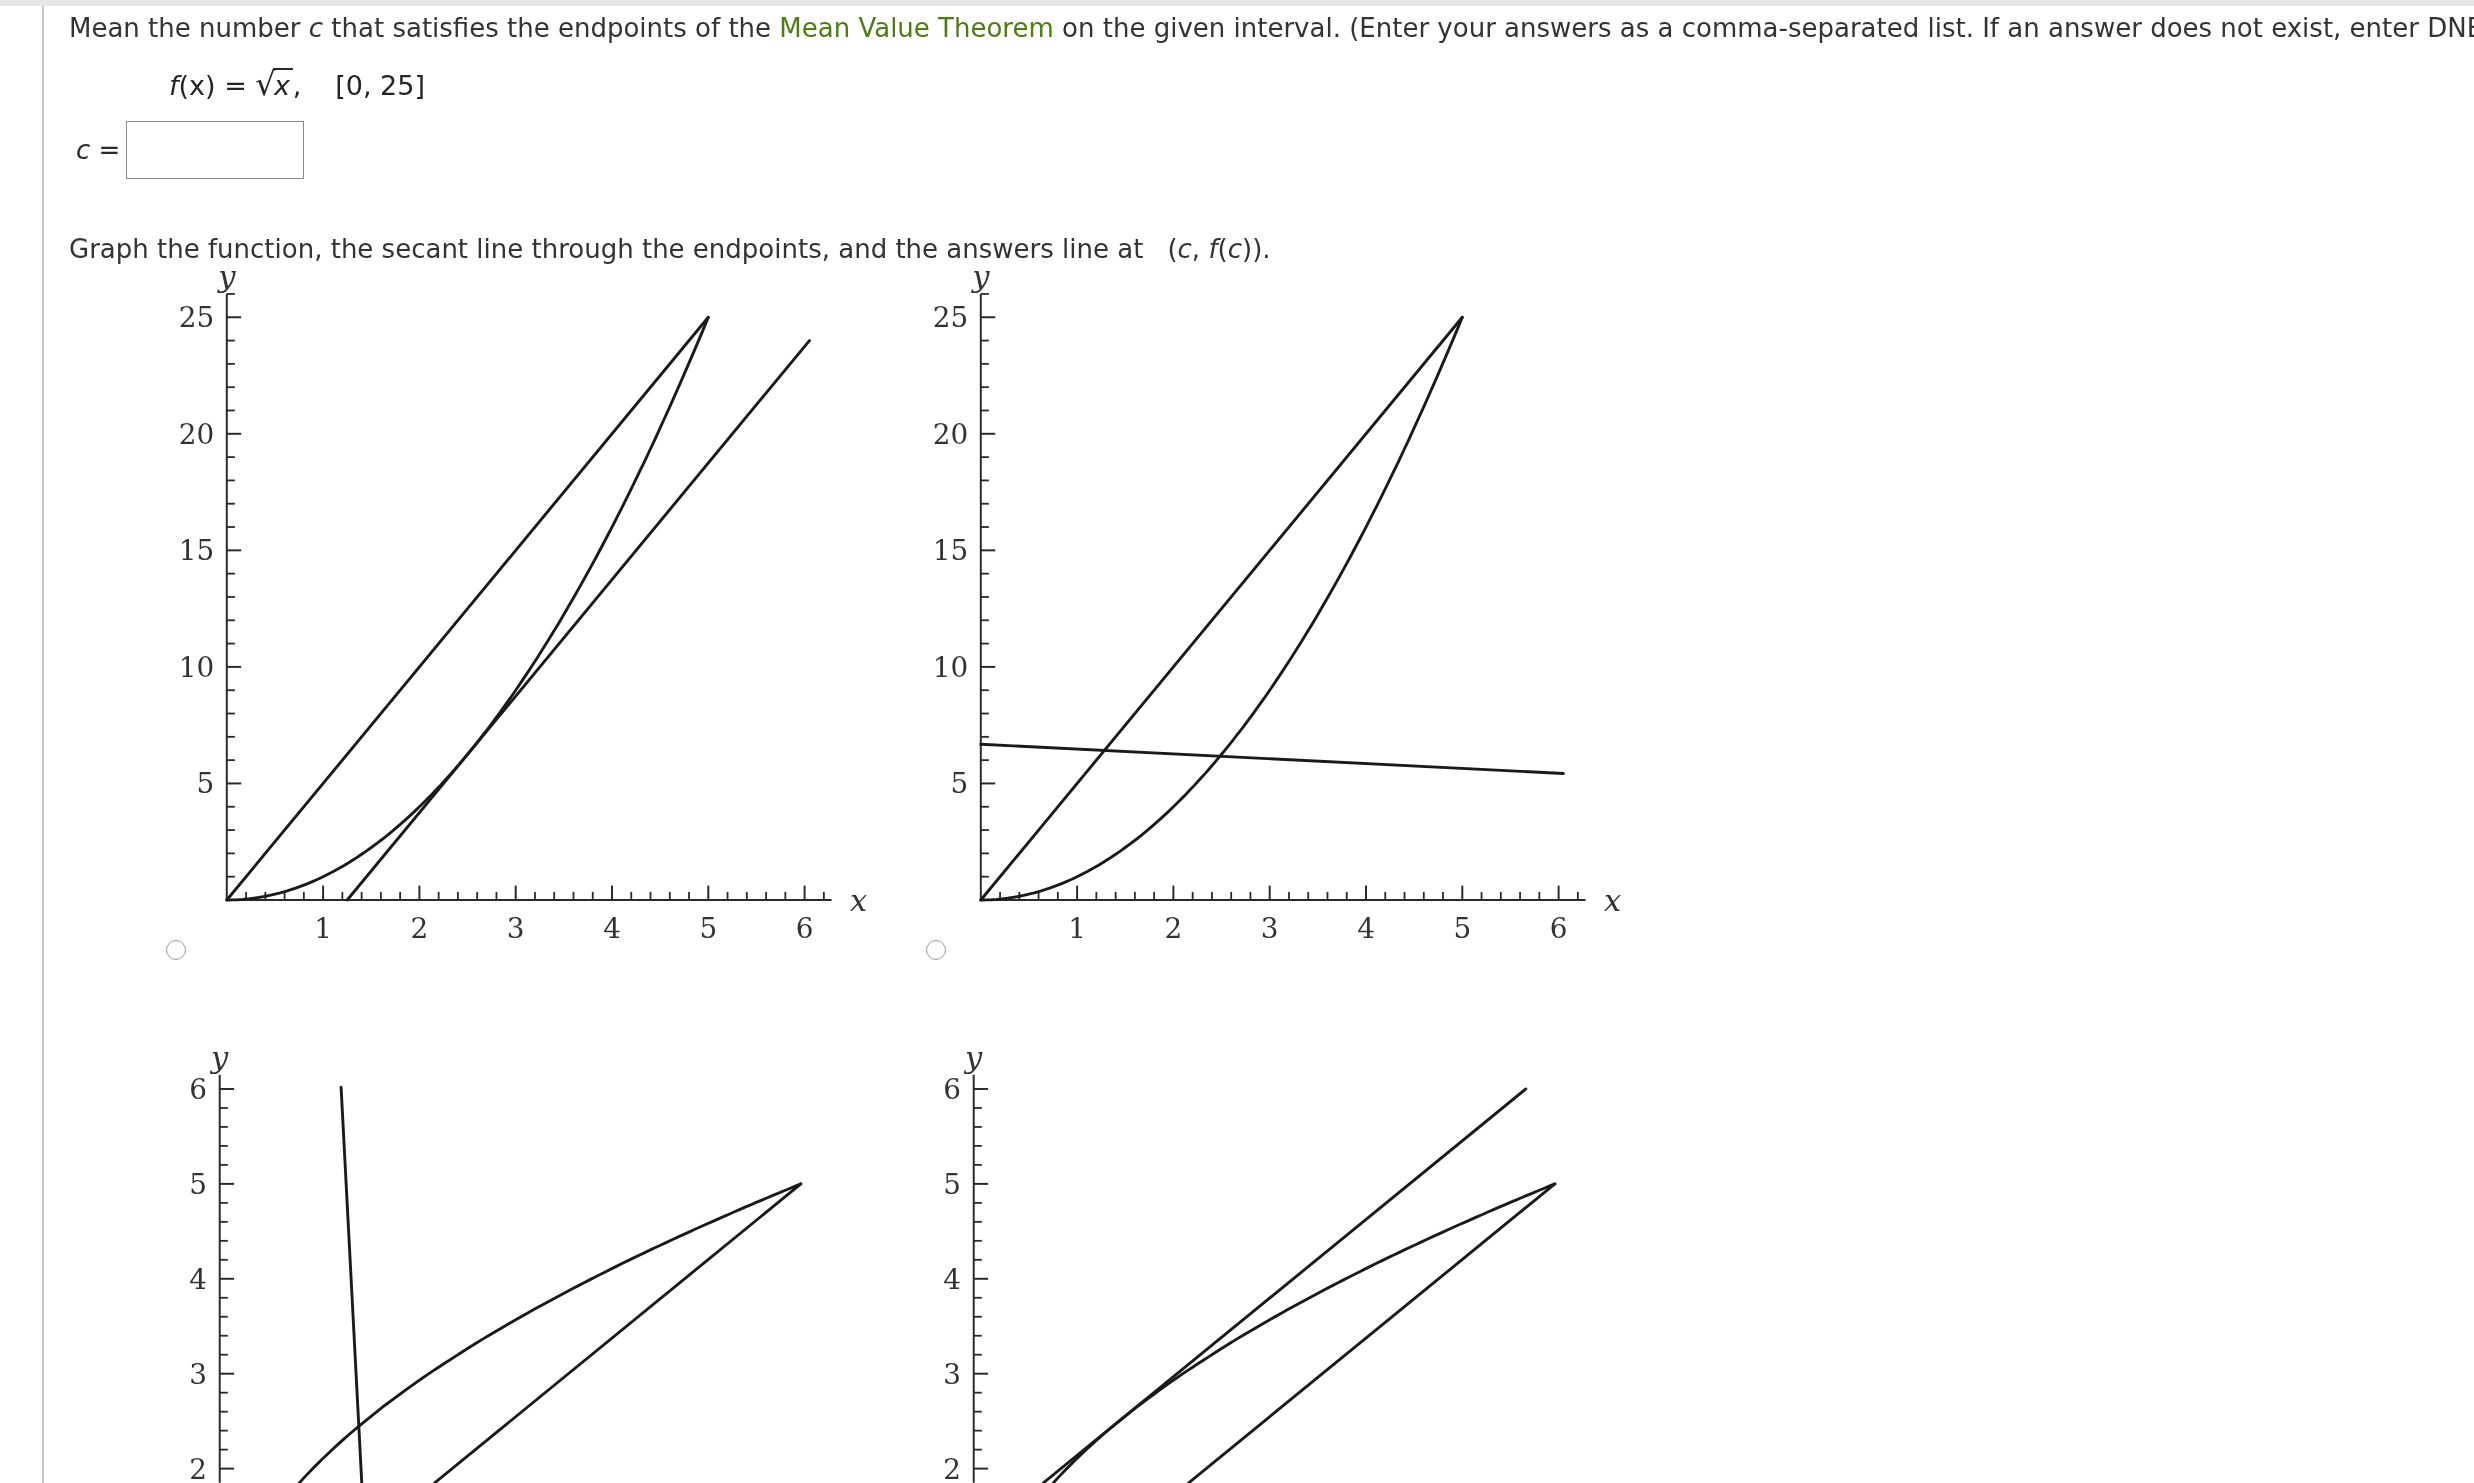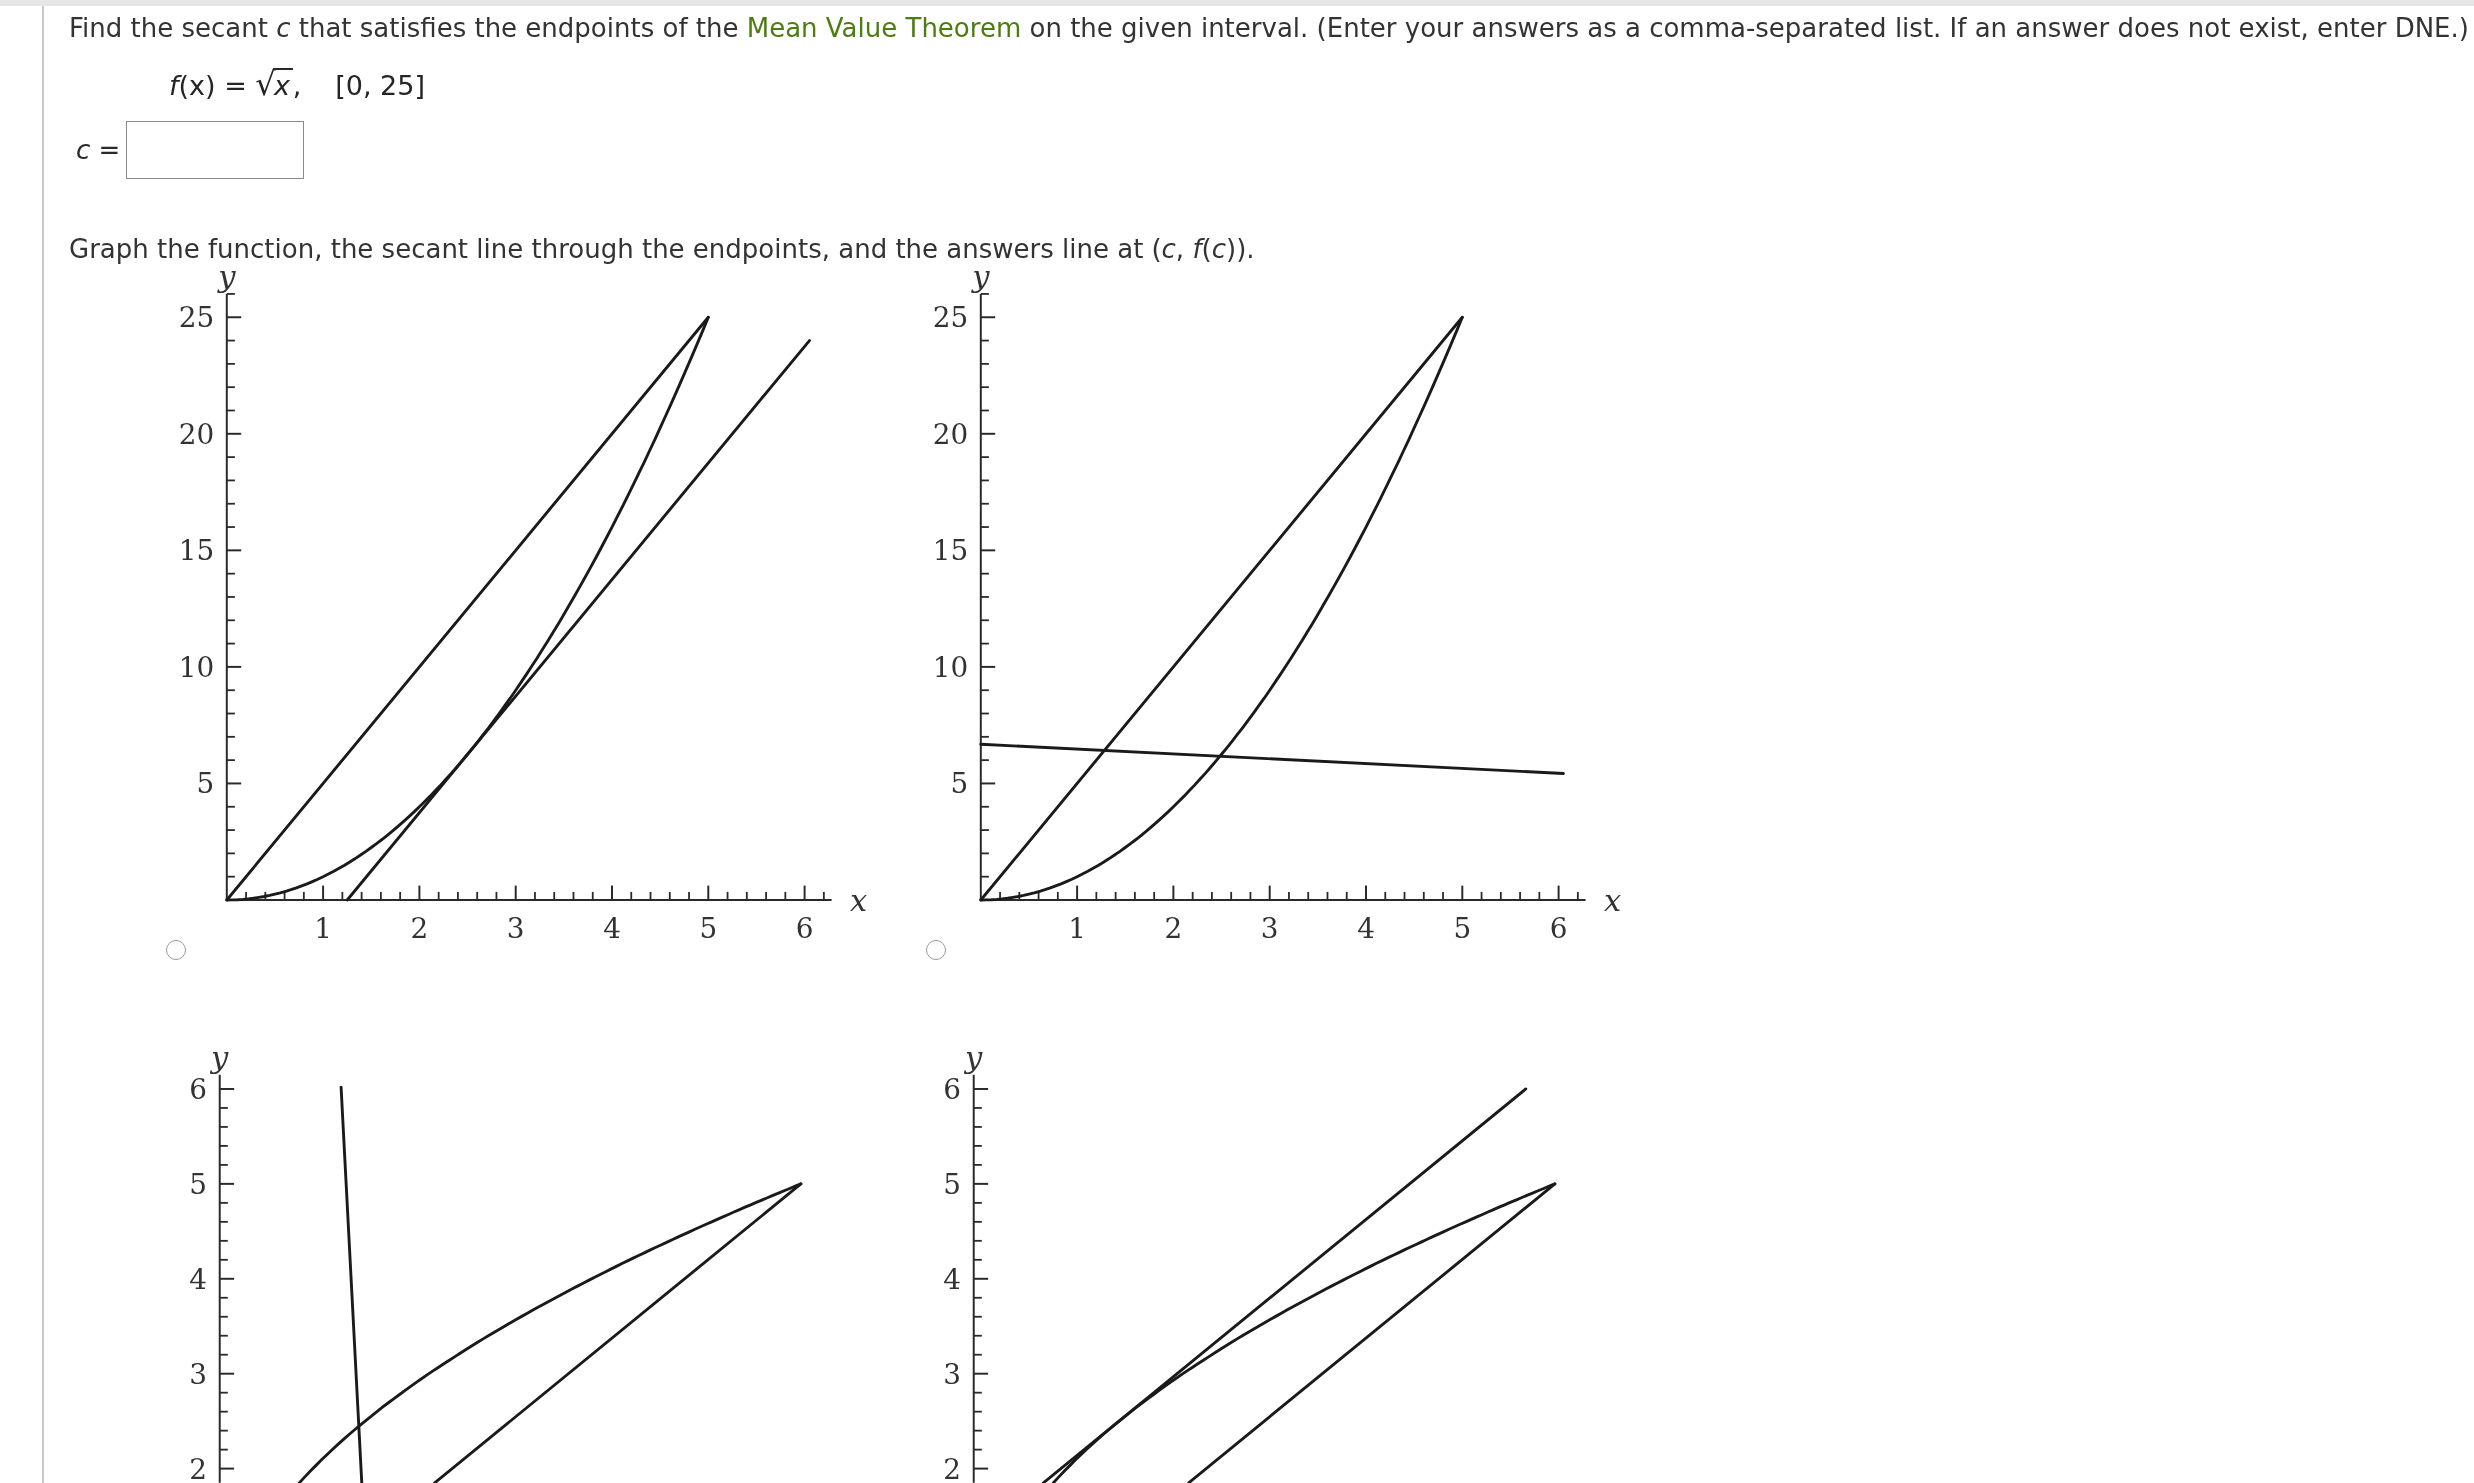--- a/index.html
+++ b/index.html
@@ -13,36 +13,36 @@
   .it{font-style:italic;}
   #formula{left:169px;top:65px;font-size:27px;color:#252525;white-space:nowrap;}
   #formula .radical{font-size:32px;font-weight:400;margin-right:-2.7px;color:#252525;}
   #formula .radicand{border-top:2.7px solid #2a2a2a;padding:0 2.7px 0 0.9px;}
   #formula .interval{margin-left:34px;}
   #answer-row{left:76px;top:135px;font-size:26px;color:#2a2a2a;}
   #answer-input{position:absolute;left:126px;top:121px;width:178px;height:58px;
        border:1.8px solid #8a8a8a;background:#fff;font-size:25px;padding:0 7.2px;
        font-family:"DejaVu Sans","Liberation Sans",sans-serif;box-sizing:border-box;}
   #prompt{left:69px;top:234px;font-size:26px;color:#333;white-space:nowrap;}
-  #prompt .paren-group{margin-left:8px;}
+  #prompt .paren-group{margin-left:24px;}
   .graph-host{position:absolute;}
   svg.plot{display:block;}
   svg text{fill:#333333;}
   .tick-label{font-family:"DejaVu Serif","Liberation Serif",serif;font-size:31px;}
   .axis-letter{font-family:"DejaVu Serif","Liberation Serif",serif;font-size:34px;font-style:italic;}
   .radio{position:absolute;width:20px;height:20px;border-radius:50%;
          border:1.8px solid #9a9a9a;background:#ffffff;box-sizing:border-box;cursor:pointer;}
 </style>
 </head>
 <body>
 
 <div id="top-strip" class="abs"></div>
 <div id="left-rule" class="abs"></div>
 
-<div id="question" class="abs"><span>Find the secant </span><span class="it">c</span><span> that satisfies the endpoints of the </span><span class="link">Mean Value Theorem</span><span> on the given interval. (Enter your answers as a comma-separated list. If an answer does not exist, enter DNE.)</span></div>
+<div id="question" class="abs"><span>Mean the number </span><span class="it">c</span><span> that satisfies the endpoints of the </span><span class="link">Mean Value Theorem</span><span> on the given interval. (Enter your answers as a comma-separated list. If an answer does not exist, enter DNE.)</span></div>
 
 <div id="formula" class="abs"><span class="it">f</span><span>(x) = </span><span class="radical">√</span><span class="radicand it">x</span><span>,</span><span class="interval">[0, 25]</span></div>
 
 <div id="answer-row" class="abs"><span class="it">c</span><span> =</span></div>
 <input id="answer-input" type="text" value="" style="">
 
 <div id="prompt" class="abs"><span>Graph the function, the secant line through the endpoints, and the answers line at</span><span class="paren-group"><span>(</span><span class="it">c</span><span>, </span><span class="it">f</span><span>(</span><span class="it">c</span><span>)).</span></span></div>
 
 <div class="graph-host" style="left: 135px; top: 252px; width: 747px; height: 738px;">
     <svg class="plot" width="747" height="738" viewBox="0 0 830 820">

